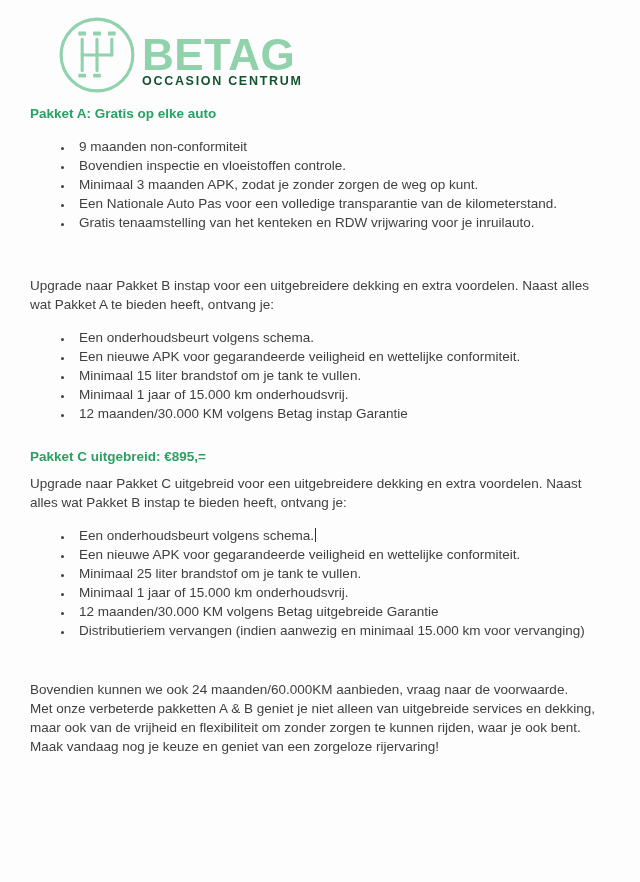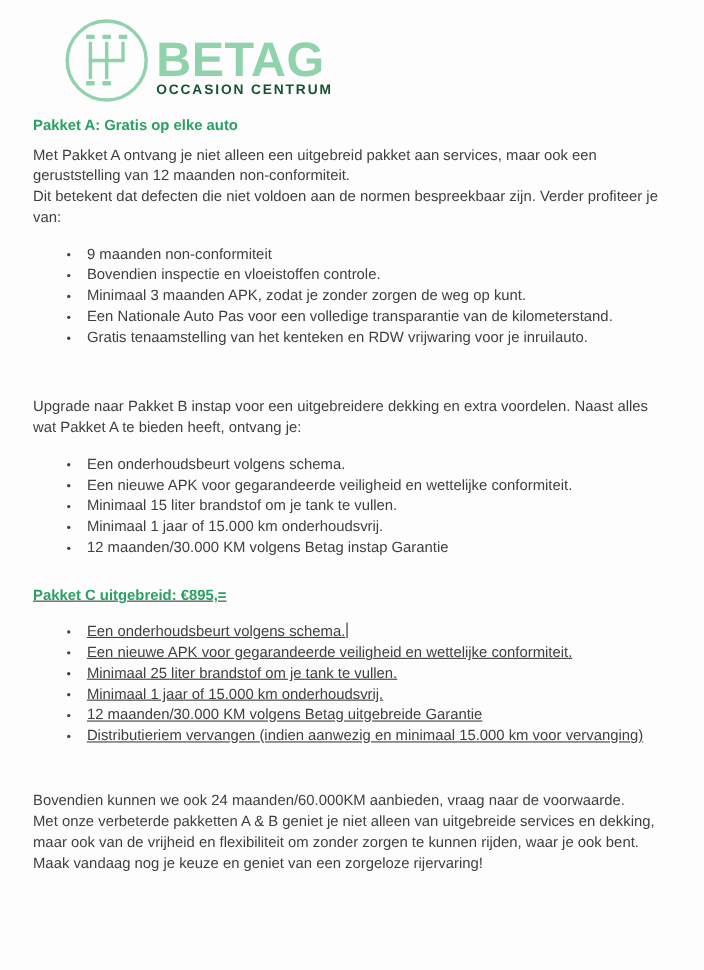--- a/index.html
+++ b/index.html
@@ -76,21 +76,21 @@
     list-style: disc;
   }
   ul.bullets li {
     padding-left: 5px;
   }
   ul.bullets li::marker {
     font-size: 11px;
   }
   section.pakket-a { margin-bottom: 44px; }
   section.pakket-b { margin-bottom: 24px; }
-  section.pakket-c { margin-bottom: 0; text-decoration: underline; }
+  section.pakket-c { margin-bottom: 0; }
   
   p.closing {
     margin: 40px 0 0 0;
     white-space: pre-line;
   }
   p.footnote {
     margin: 18px 0 0 0;
   }
   
   .caret {
@@ -125,22 +125,20 @@
       </g>
     </svg>
     <div class="wordmark">
       <div class="brand">BETAG</div>
       <div class="brand-subtitle">OCCASION CENTRUM</div>
     </div>
   </div>
 
   <section class="pakket-a">
     <h2 class="section-heading">Pakket A: Gratis op elke auto</h2>
-    <p class="intro">Met Pakket A ontvang je niet alleen een uitgebreid pakket aan services, maar ook een geruststelling van 12 maanden non-conformiteit.
-Dit betekent dat defecten die niet voldoen aan de normen bespreekbaar zijn. Verder profiteer je van:</p>
     <ul class="bullets">
       <li><span>9 maanden non-conformiteit</span></li>
       <li><span>Bovendien inspectie en vloeistoffen controle.</span></li>
       <li><span>Minimaal 3 maanden APK, zodat je zonder zorgen de weg op kunt.</span></li>
       <li><span>Een Nationale Auto Pas voor een volledige transparantie van de kilometerstand.</span></li>
       <li><span>Gratis tenaamstelling van het kenteken en RDW vrijwaring voor je inruilauto.</span></li>
     </ul>
   </section>
 
   <section class="pakket-b">
@@ -149,20 +147,21 @@
       <li><span>Een onderhoudsbeurt volgens schema.</span></li>
       <li><span>Een nieuwe APK voor gegarandeerde veiligheid en wettelijke conformiteit.</span></li>
       <li><span>Minimaal 15 liter brandstof om je tank te vullen.</span></li>
       <li><span>Minimaal 1 jaar of 15.000 km onderhoudsvrij.</span></li>
       <li><span>12 maanden/30.000 KM volgens Betag instap Garantie</span></li>
     </ul>
   </section>
 
   <section class="pakket-c">
     <h2 class="section-heading">Pakket C uitgebreid: €895,=</h2>
+    <p class="intro">Upgrade naar Pakket C uitgebreid voor een uitgebreidere dekking en extra voordelen. Naast alles wat Pakket B instap te bieden heeft, ontvang je:</p>
     <ul class="bullets">
       <li><span>Een onderhoudsbeurt volgens schema.</span><span class="caret"></span></li>
       <li><span>Een nieuwe APK voor gegarandeerde veiligheid en wettelijke conformiteit.</span></li>
       <li><span>Minimaal 25 liter brandstof om je tank te vullen.</span></li>
       <li><span>Minimaal 1 jaar of 15.000 km onderhoudsvrij.</span></li>
       <li><span>12 maanden/30.000 KM volgens Betag uitgebreide Garantie</span></li>
       <li><span>Distributieriem vervangen (indien aanwezig en minimaal 15.000 km voor vervanging)</span></li>
     </ul>
   </section>
 

